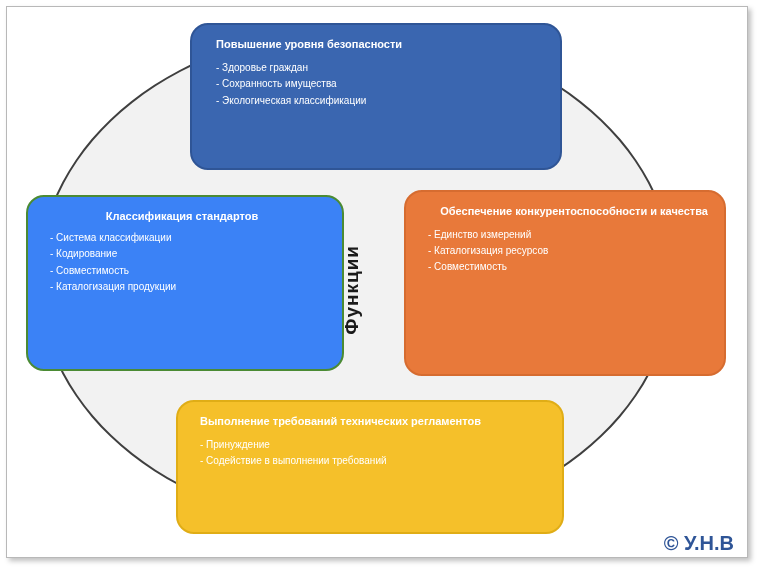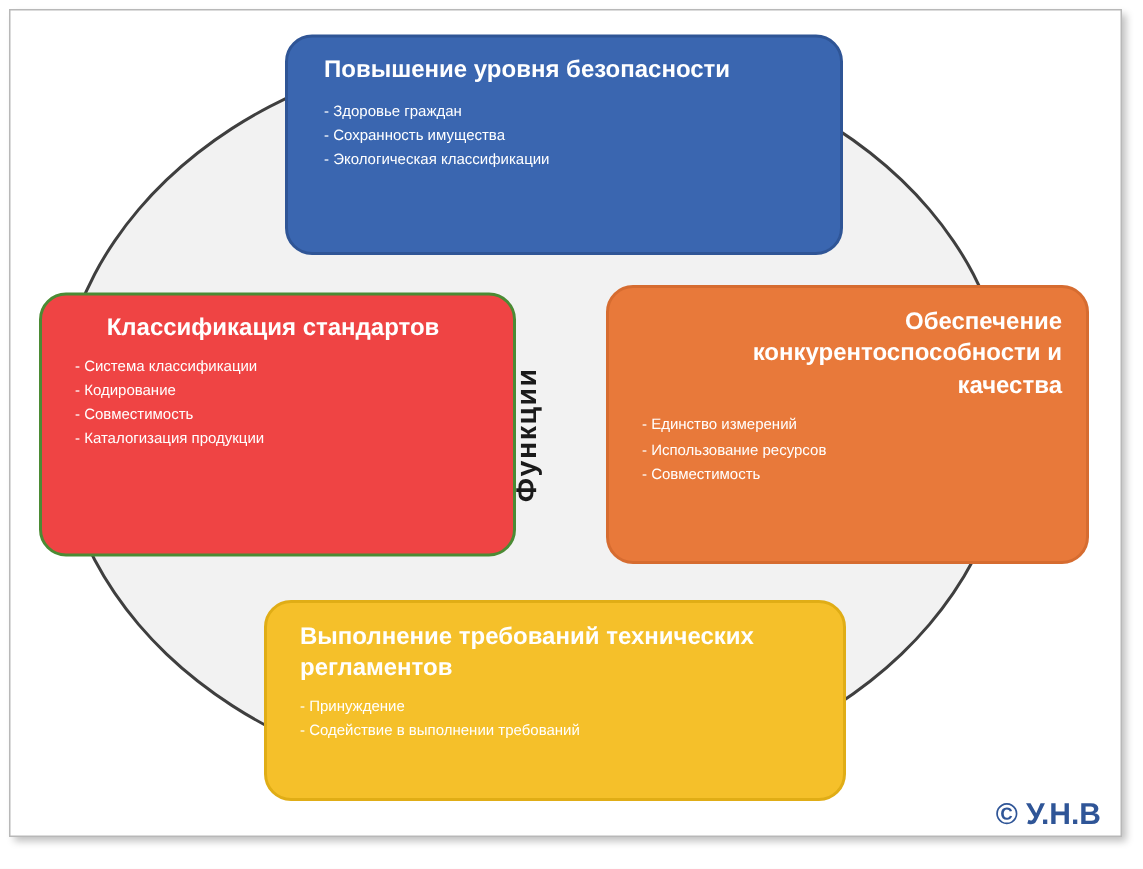--- a/index.html
+++ b/index.html
@@ -41,21 +41,21 @@
   }
   .box {
     position: absolute;
     box-sizing: border-box;
     border-radius: 18px;
     color: #ffffff;
     padding: 12px 16px;
   }
   .box .title {
     font-weight: bold;
-    font-size: 16px;
+    font-size: 11px;
     line-height: 1.3;
     margin-bottom: 7px;
   }
   .box .title.center {
     text-align: center;
   }
   .box ul {
     list-style: none;
     margin: 0;
     padding: 0;
@@ -77,21 +77,21 @@
     padding-left: 24px;
   }
   #box-top .title { margin-bottom: 9px; }
 
   
   #box-left {
     left: 26px;
     top: 195px;
     width: 318px;
     height: 176px;
-    background: #ef4444;
+    background: #3b82f6;
     border: 2px solid #4b8b34;
     padding-left: 22px;
   }
   #box-left .title {
     text-align: center;
     padding-right: 12px;
   }
 
   
   #box-right {
@@ -178,21 +178,21 @@
       <li>- Кодирование</li>
       <li>- Совместимость</li>
       <li>- Каталогизация продукции</li>
     </ul>
   </div>
 
   <div class="box" id="box-right">
     <div class="title center">Обеспечение конкурентоспособности и качества</div>
     <ul>
       <li>- Единство измерений</li>
-      <li>- Использование ресурсов</li>
+      <li>- Каталогизация ресурсов</li>
       <li>- Совместимость</li>
     </ul>
   </div>
 
   <div class="box" id="box-bottom">
     <div class="title">Выполнение требований технических регламентов</div>
     <ul>
       <li>- Принуждение</li>
       <li>- Содействие в выполнении требований</li>
     </ul>

